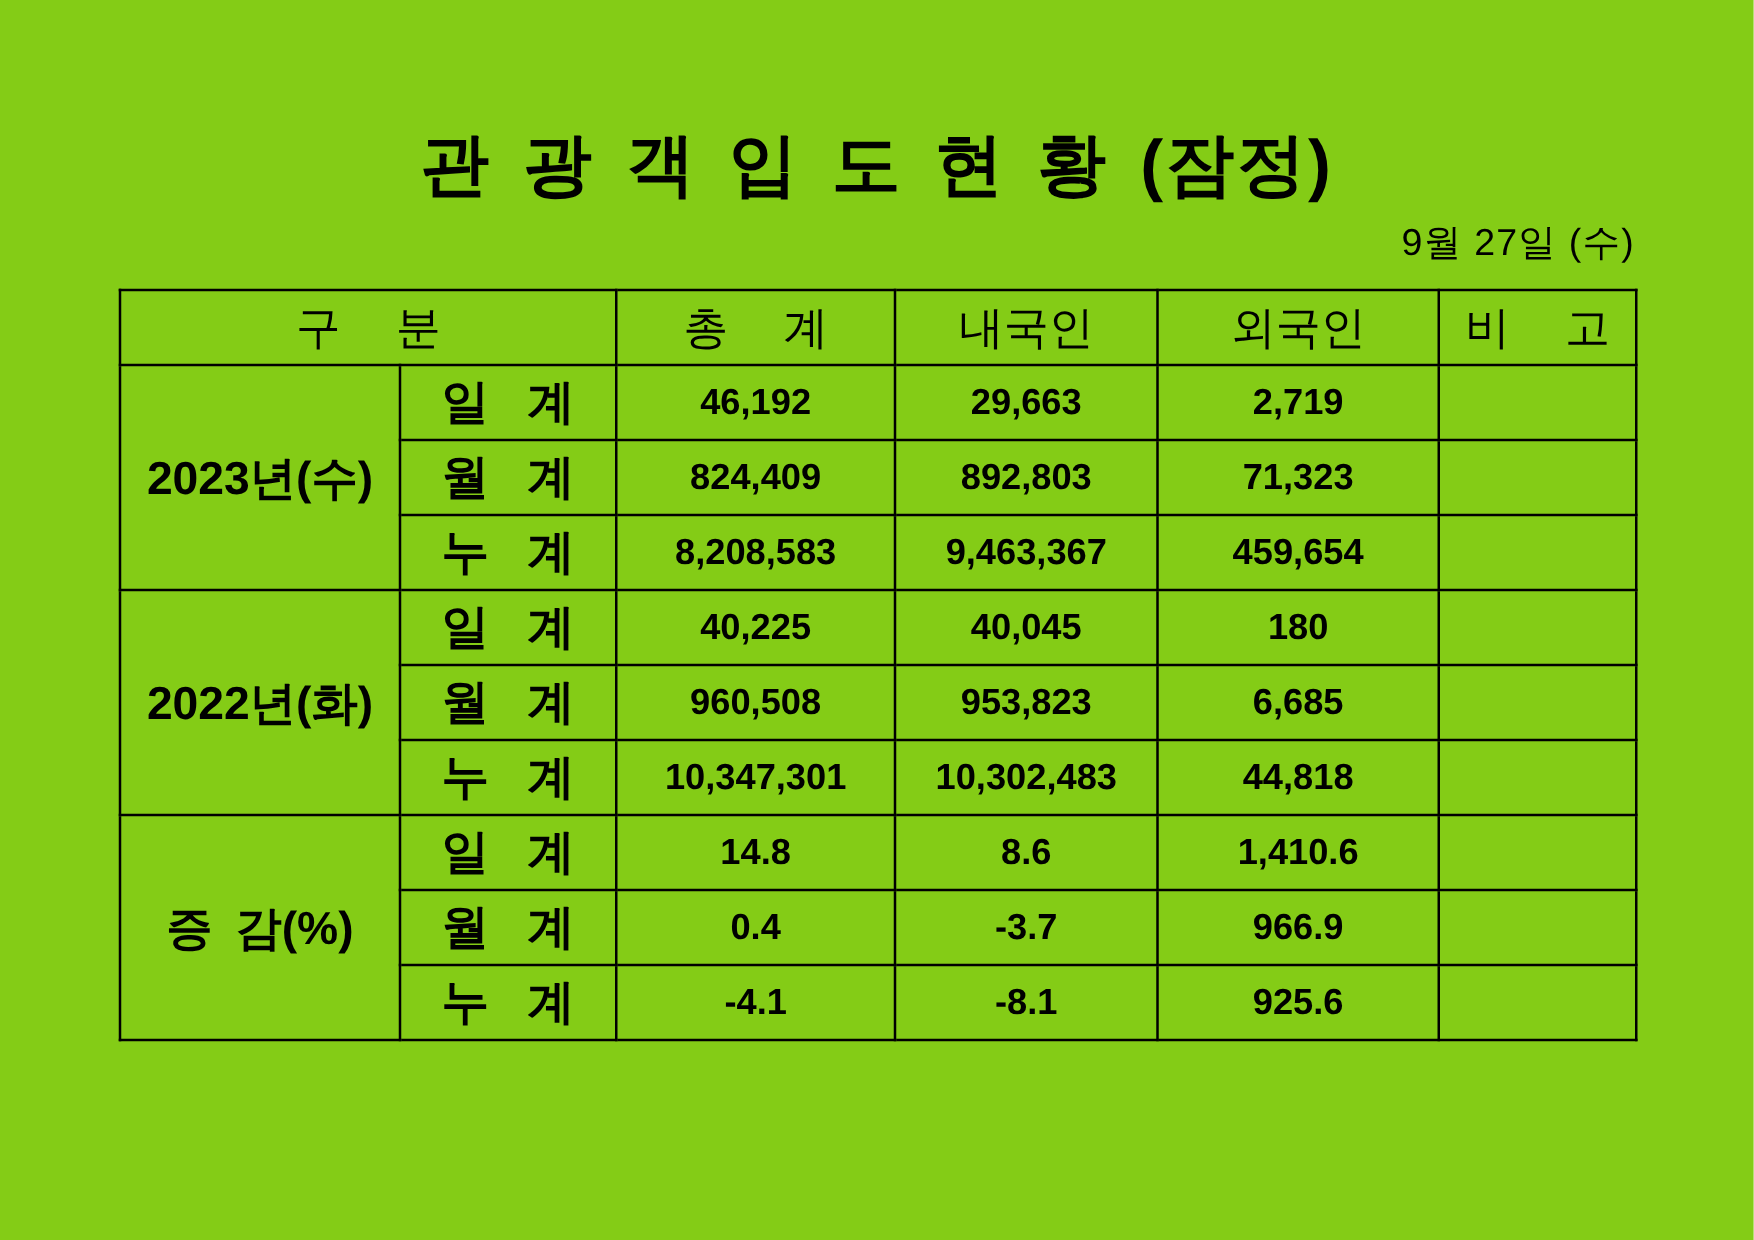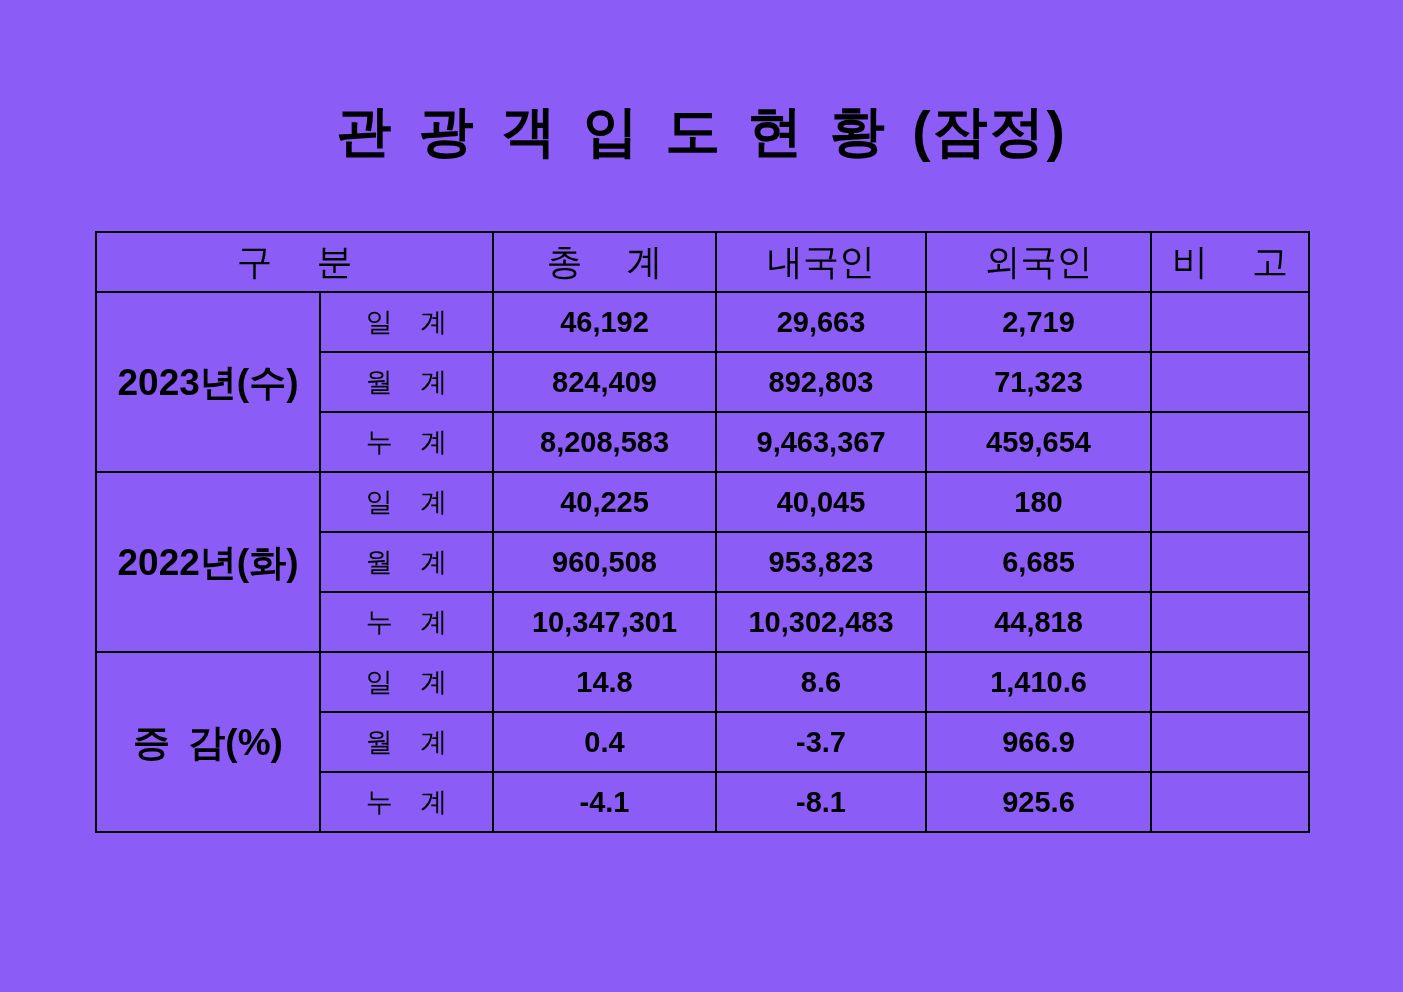--- a/index.html
+++ b/index.html
@@ -6,21 +6,21 @@
     margin: 0;
     padding: 0;
     background: #ffffff;
     font-family: "Liberation Sans", sans-serif;
     color: #000000;
   }
   .page {
     position: relative;
     width: 1403px;
     height: 992px;
-    background: #8b5cf6;
+    background: #84cc16;
     overflow: hidden;
   }
   .doc-title {
     position: absolute;
     top: 98px;
     left: 95px;
     width: 1213px;
     text-align: center;
     font-size: 55px;
     font-weight: 900;
@@ -66,39 +66,40 @@
     font-weight: 400;
     word-spacing: 34px;
   }
   td.year {
     font-size: 37px;
     font-weight: 700;
     word-spacing: 8px;
     white-space: nowrap;
   }
   td.sub {
-    font-size: 27px;
-    font-weight: 400;
+    font-size: 38px;
+    font-weight: 700;
     word-spacing: 20px;
   }
   td.num {
     font-size: 29px;
     font-weight: 700;
     border-radius: 16px;
   }
   td.note {
     font-size: 29px;
   }
 </style>
 </head>
 <body>
 
 <div class="page">
 
   <div class="doc-title">관 광 객 입 도 현 황 (잠정)</div>
+  <div class="doc-date">9월 27일 (수)</div>
 
   <div class="tbl-wrap">
     <table class="main">
       <colgroup>
         <col style="width:224px">
         <col style="width:173px">
         <col style="width:223px">
         <col style="width:210px">
         <col style="width:225px">
         <col style="width:158px">

